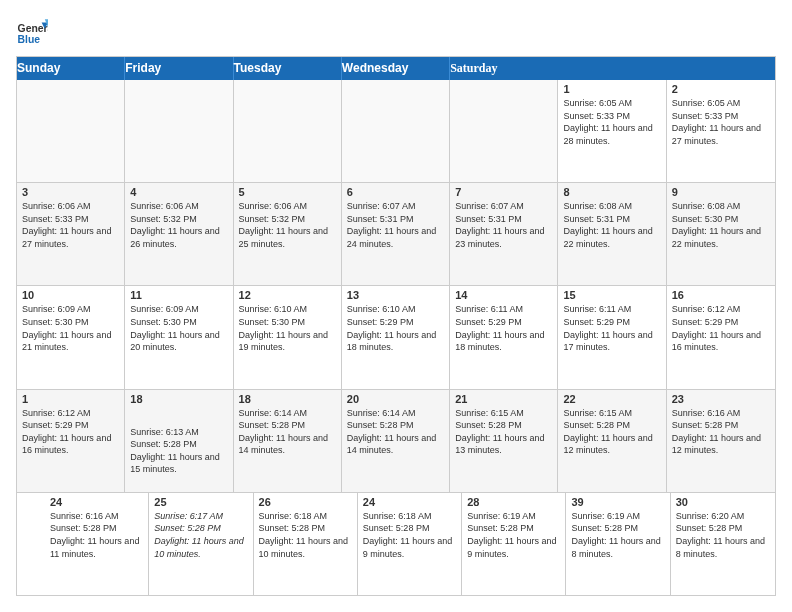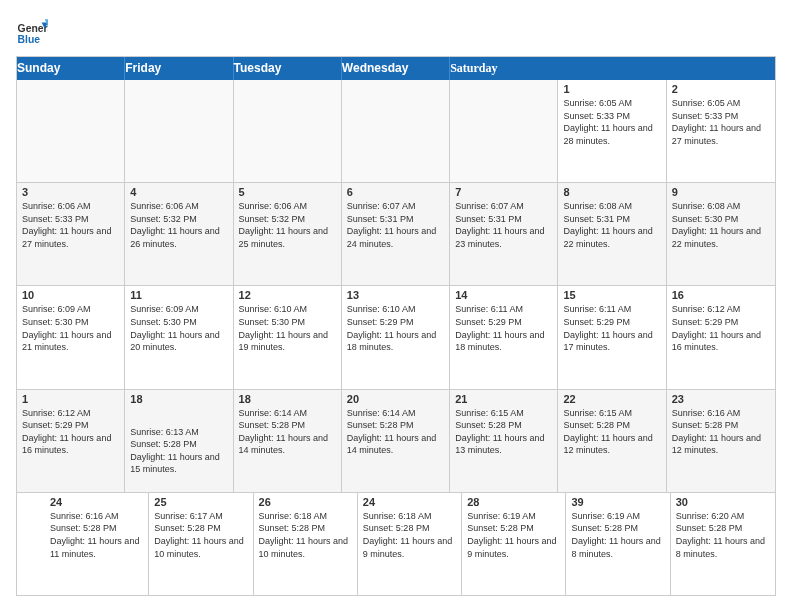--- a/index.html
+++ b/index.html
@@ -280,21 +280,21 @@
         </div>
         <div class="cal-row">
           <div class="cal-cell">
             <span class="day-num">24</span>
             <div class="cell-text" style="white-space: pre-line;">Sunrise: 6:16 AM
 Sunset: 5:28 PM
 Daylight: 11 hours and 11 minutes.</div>
           </div>
           <div class="cal-cell">
             <span class="day-num">25</span>
-            <div class="cell-text" style="white-space: pre-line;">Sunrise: 6:17 AM
+            <div class="cell-text" style="white-space: pre-line; font-style: italic;">Sunrise: 6:17 AM
 Sunset: 5:28 PM
 Daylight: 11 hours and 10 minutes.</div>
           </div>
           <div class="cal-cell">
             <span class="day-num">26</span>
             <div class="cell-text" style="white-space: pre-line;">Sunrise: 6:18 AM
 Sunset: 5:28 PM
 Daylight: 11 hours and 10 minutes.</div>
           </div>
           <div class="cal-cell">

